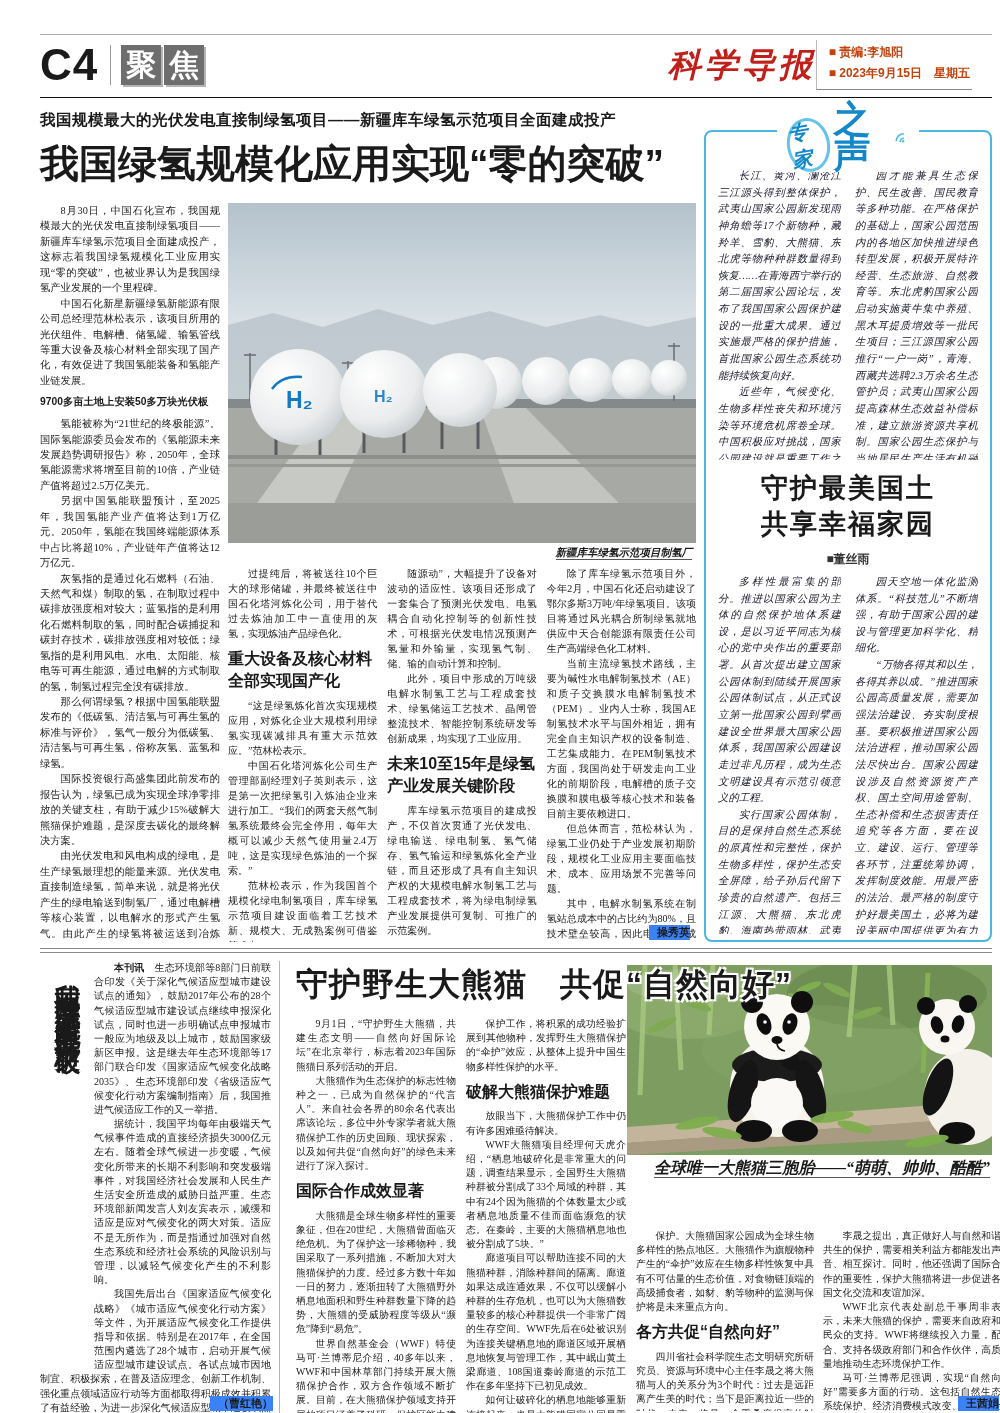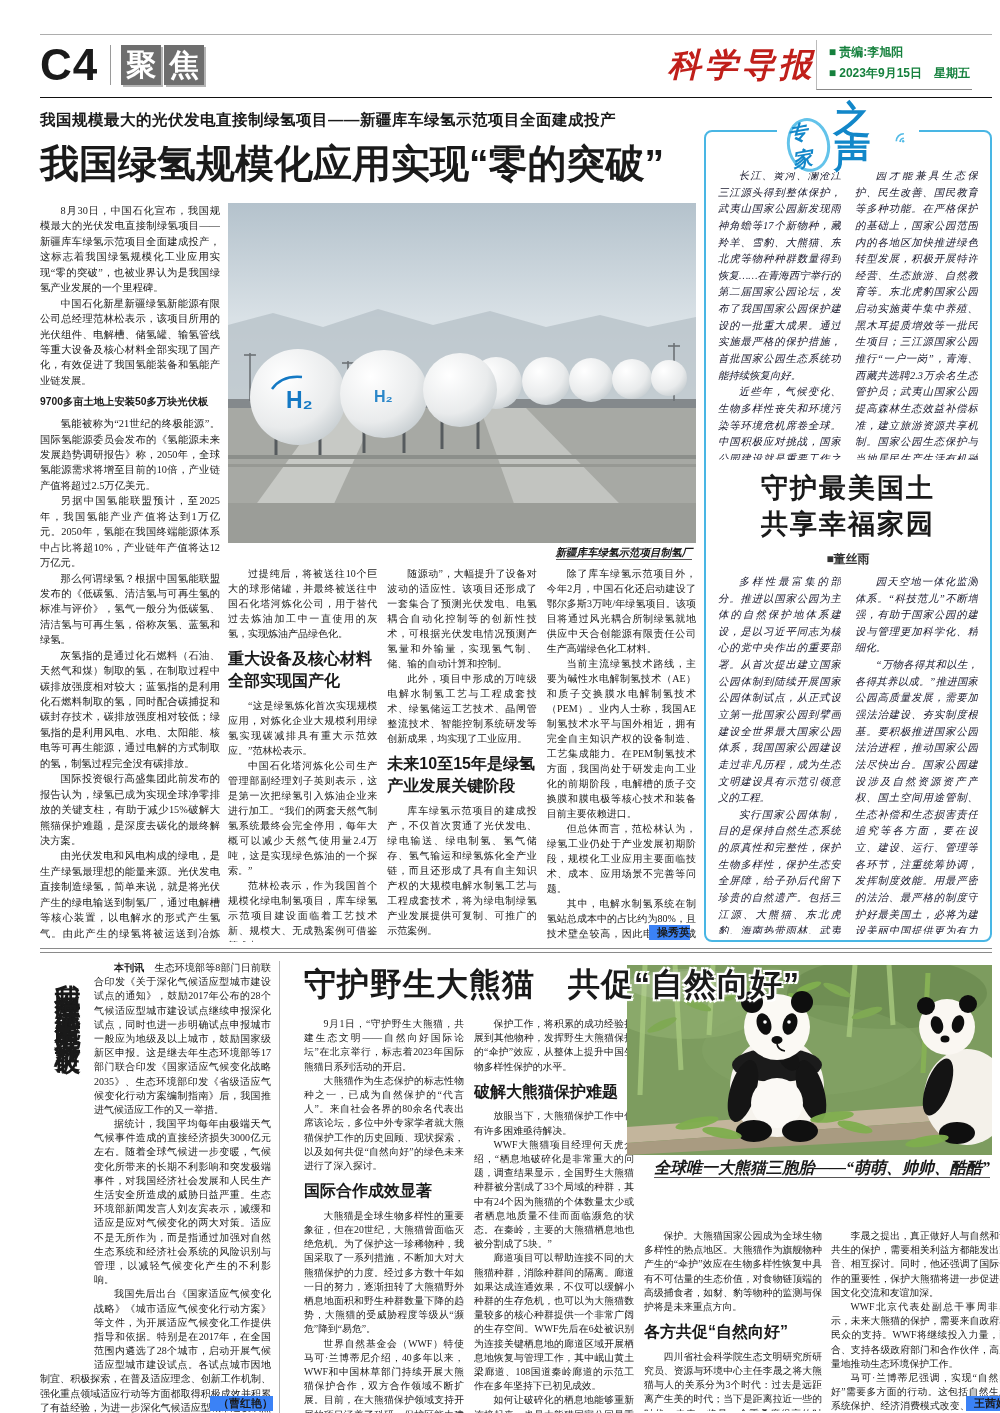--- a/index.html
+++ b/index.html
@@ -10,21 +10,21 @@
   
   .top-rule { border-top:1px solid #adadad; margin-top:34px; width:952px; }
   .header-row { display:flex; justify-content:space-between; align-items:center; height:60px; width:952px; }
   .header-left { display:flex; align-items:center; gap:12px; }
   .page-no { font-family:"Liberation Sans",sans-serif; font-size:44px; font-weight:700; letter-spacing:1px; }
   .badge-wrap { display:flex; gap:3px; border-left:1px solid #9a9a9a; padding-left:10px; }
   .section-badge { width:40px; height:40px; background:#6e6e6e; color:#fff; font-family:"Liberation Sans",sans-serif;
                    font-size:30px; font-weight:900; text-align:center; line-height:40px; box-shadow:2px 2px 0 #b5b5b5; }
   .header-right { display:flex; align-items:center; padding-right:20px; }
   .masthead { font-size:33px; font-weight:900; font-style:italic; color:#c01f1a; letter-spacing:4px; font-family:"DejaVu Serif",serif; }
-  .pub-info { font-family:"Liberation Sans",sans-serif; font-size:12px; font-weight:700; color:#15803d;
+  .pub-info { font-family:"Liberation Sans",sans-serif; font-size:12px; font-weight:700; color:#c2410c;
               border-left:1px solid #bbb; padding:2px 2px 6px 12px; border-bottom:1px solid #888; line-height:1.7; }
   .header-rule { border-top:1px solid #111; width:952px; margin-top:2px; }
 
   
   .main-section { display:flex; gap:8px; margin-top:6px; height:838px; width:952px; }
   .main-article { width:656px; flex:none; display:flex; flex-direction:column; }
   .kicker { font-family:"Liberation Sans",sans-serif; font-size:15.5px; font-weight:600; letter-spacing:0.5px; margin:6px 0 4px; }
   .main-headline { font-family:"Liberation Sans",sans-serif; font-size:39px; font-weight:900; letter-spacing:0px; margin:2px 0 12px; white-space:nowrap; }
   .article-body { display:flex; gap:8px; flex:1; min-height:0; }
   .col1 { width:180px; flex:none; overflow:hidden; height:100%; }
@@ -55,21 +55,21 @@
   .e-tl,.e-tr { height:292px; }
   .e-bl,.e-br { height:360px; }
   .e-head-block { grid-column:1 / 3; text-align:center; padding:10px 0 6px; }
   .e-headline { font-family:"Liberation Sans",sans-serif; font-size:27px; font-weight:900; line-height:1.35; letter-spacing:2px; }
   .e-byline { font-size:12px; font-weight:700; margin-top:8px; color:#333; }
 
   
   .section-divider { width:952px; height:5px; border-top:1px solid #8a8a8a; border-bottom:1px solid #8a8a8a; margin-top:6px; }
 
   
-  .bottom-section { display:flex; margin-top:8px; height:452px; width:952px; gap:24px; }
+  .bottom-section { display:flex; margin-top:8px; height:452px; width:952px; gap:16px; }
   .ocean-article { width:240px; flex:none; border-right:1px solid #b3b3b3; padding-right:8px; position:relative; overflow:hidden; }
   .v-headline { float:left; writing-mode:vertical-rl; text-orientation:upright; font-family:"Liberation Sans",sans-serif;
                 font-weight:900; font-size:26px; letter-spacing:5px; width:46px; height:402px; margin:2px 8px 2px 0; }
   .ocean-article .para { font-size:10px; line-height:1.42; }
   .lead { font-weight:700; font-family:"Liberation Sans",sans-serif; }
 
   .panda-article { flex:1; position:relative; min-width:0; }
   .panda-headline { position:relative; z-index:3; font-family:"Liberation Sans",sans-serif; font-size:32px; font-weight:900;
                     letter-spacing:1px; white-space:nowrap; margin:2px 0 10px;
                     text-shadow:-2px -2px 0 #fff, 2px -2px 0 #fff, -2px 2px 0 #fff, 2px 2px 0 #fff, 0 0 4px #fff; }
@@ -116,22 +116,22 @@
     <div class="main-article">
       <div class="kicker">我国规模最大的光伏发电直接制绿氢项目——新疆库车绿氢示范项目全面建成投产</div>
       <h1 class="main-headline">我国绿氢规模化应用实现“零的突破”</h1>
       <div class="article-body">
         <div class="col1">
             <p class="para">8月30日，中国石化宣布，我国规模最大的光伏发电直接制绿氢项目——新疆库车绿氢示范项目全面建成投产，这标志着我国绿氢规模化工业应用实现“零的突破”，也被业界认为是我国绿氢产业发展的一个里程碑。</p>
             <p class="para">中国石化新星新疆绿氢新能源有限公司总经理范林松表示，该项目所用的光伏组件、电解槽、储氢罐、输氢管线等重大设备及核心材料全部实现了国产化，有效促进了我国氢能装备和氢能产业链发展。</p>
             <h4 class="subhead">9700多亩土地上安装50多万块光伏板</h4>
             <p class="para">氢能被称为“21世纪的终极能源”。国际氢能源委员会发布的《氢能源未来发展趋势调研报告》称，2050年，全球氢能源需求将增至目前的10倍，产业链产值将超过2.5万亿美元。</p>
             <p class="para">另据中国氢能联盟预计，至2025年，我国氢能产业产值将达到1万亿元。2050年，氢能在我国终端能源体系中占比将超10%，产业链年产值将达12万亿元。</p>
+            <p class="para">灰氢指的是通过化石燃料（石油、天然气和煤）制取的氢，在制取过程中碳排放强度相对较大；蓝氢指的是利用化石燃料制取的氢，同时配合碳捕捉和碳封存技术，碳排放强度相对较低；绿氢指的是利用风电、水电、太阳能、核电等可再生能源，通过电解的方式制取的氢，制氢过程完全没有碳排放。</p>
             <p class="para">那么何谓绿氢？根据中国氢能联盟发布的《低碳氢、清洁氢与可再生氢的标准与评价》，氢气一般分为低碳氢、清洁氢与可再生氢，俗称灰氢、蓝氢和绿氢。</p>
-            <p class="para">灰氢指的是通过化石燃料（石油、天然气和煤）制取的氢，在制取过程中碳排放强度相对较大；蓝氢指的是利用化石燃料制取的氢，同时配合碳捕捉和碳封存技术，碳排放强度相对较低；绿氢指的是利用风电、水电、太阳能、核电等可再生能源，通过电解的方式制取的氢，制氢过程完全没有碳排放。</p>
             <p class="para">国际投资银行高盛集团此前发布的报告认为，绿氢已成为实现全球净零排放的关键支柱，有助于减少15%破解大熊猫保护难题，是深度去碳化的最终解决方案。</p>
             <p class="para">由光伏发电和风电构成的绿电，是生产绿氢最理想的能量来源。光伏发电直接制造绿氢，简单来说，就是将光伏产生的绿电输送到制氢厂，通过电解槽等核心装置，以电解水的形式产生氢气。由此产生的绿氢将被运送到冶炼厂、钢铁厂等应用端，替代原有的灰氢和蓝氢。</p>
           </div>
         <div class="right-region">
           <div class="photo-frame">
             <svg viewBox="0 0 468 340" width="468" height="340" preserveAspectRatio="none">
               <defs>
                 <linearGradient id="skyg" x1="0" x2="0" y1="0" y2="1">
                   <stop offset="0" stop-color="#b4c2cc"></stop>
                     <stop offset="0.55" stop-color="#d9e1e6"></stop>

